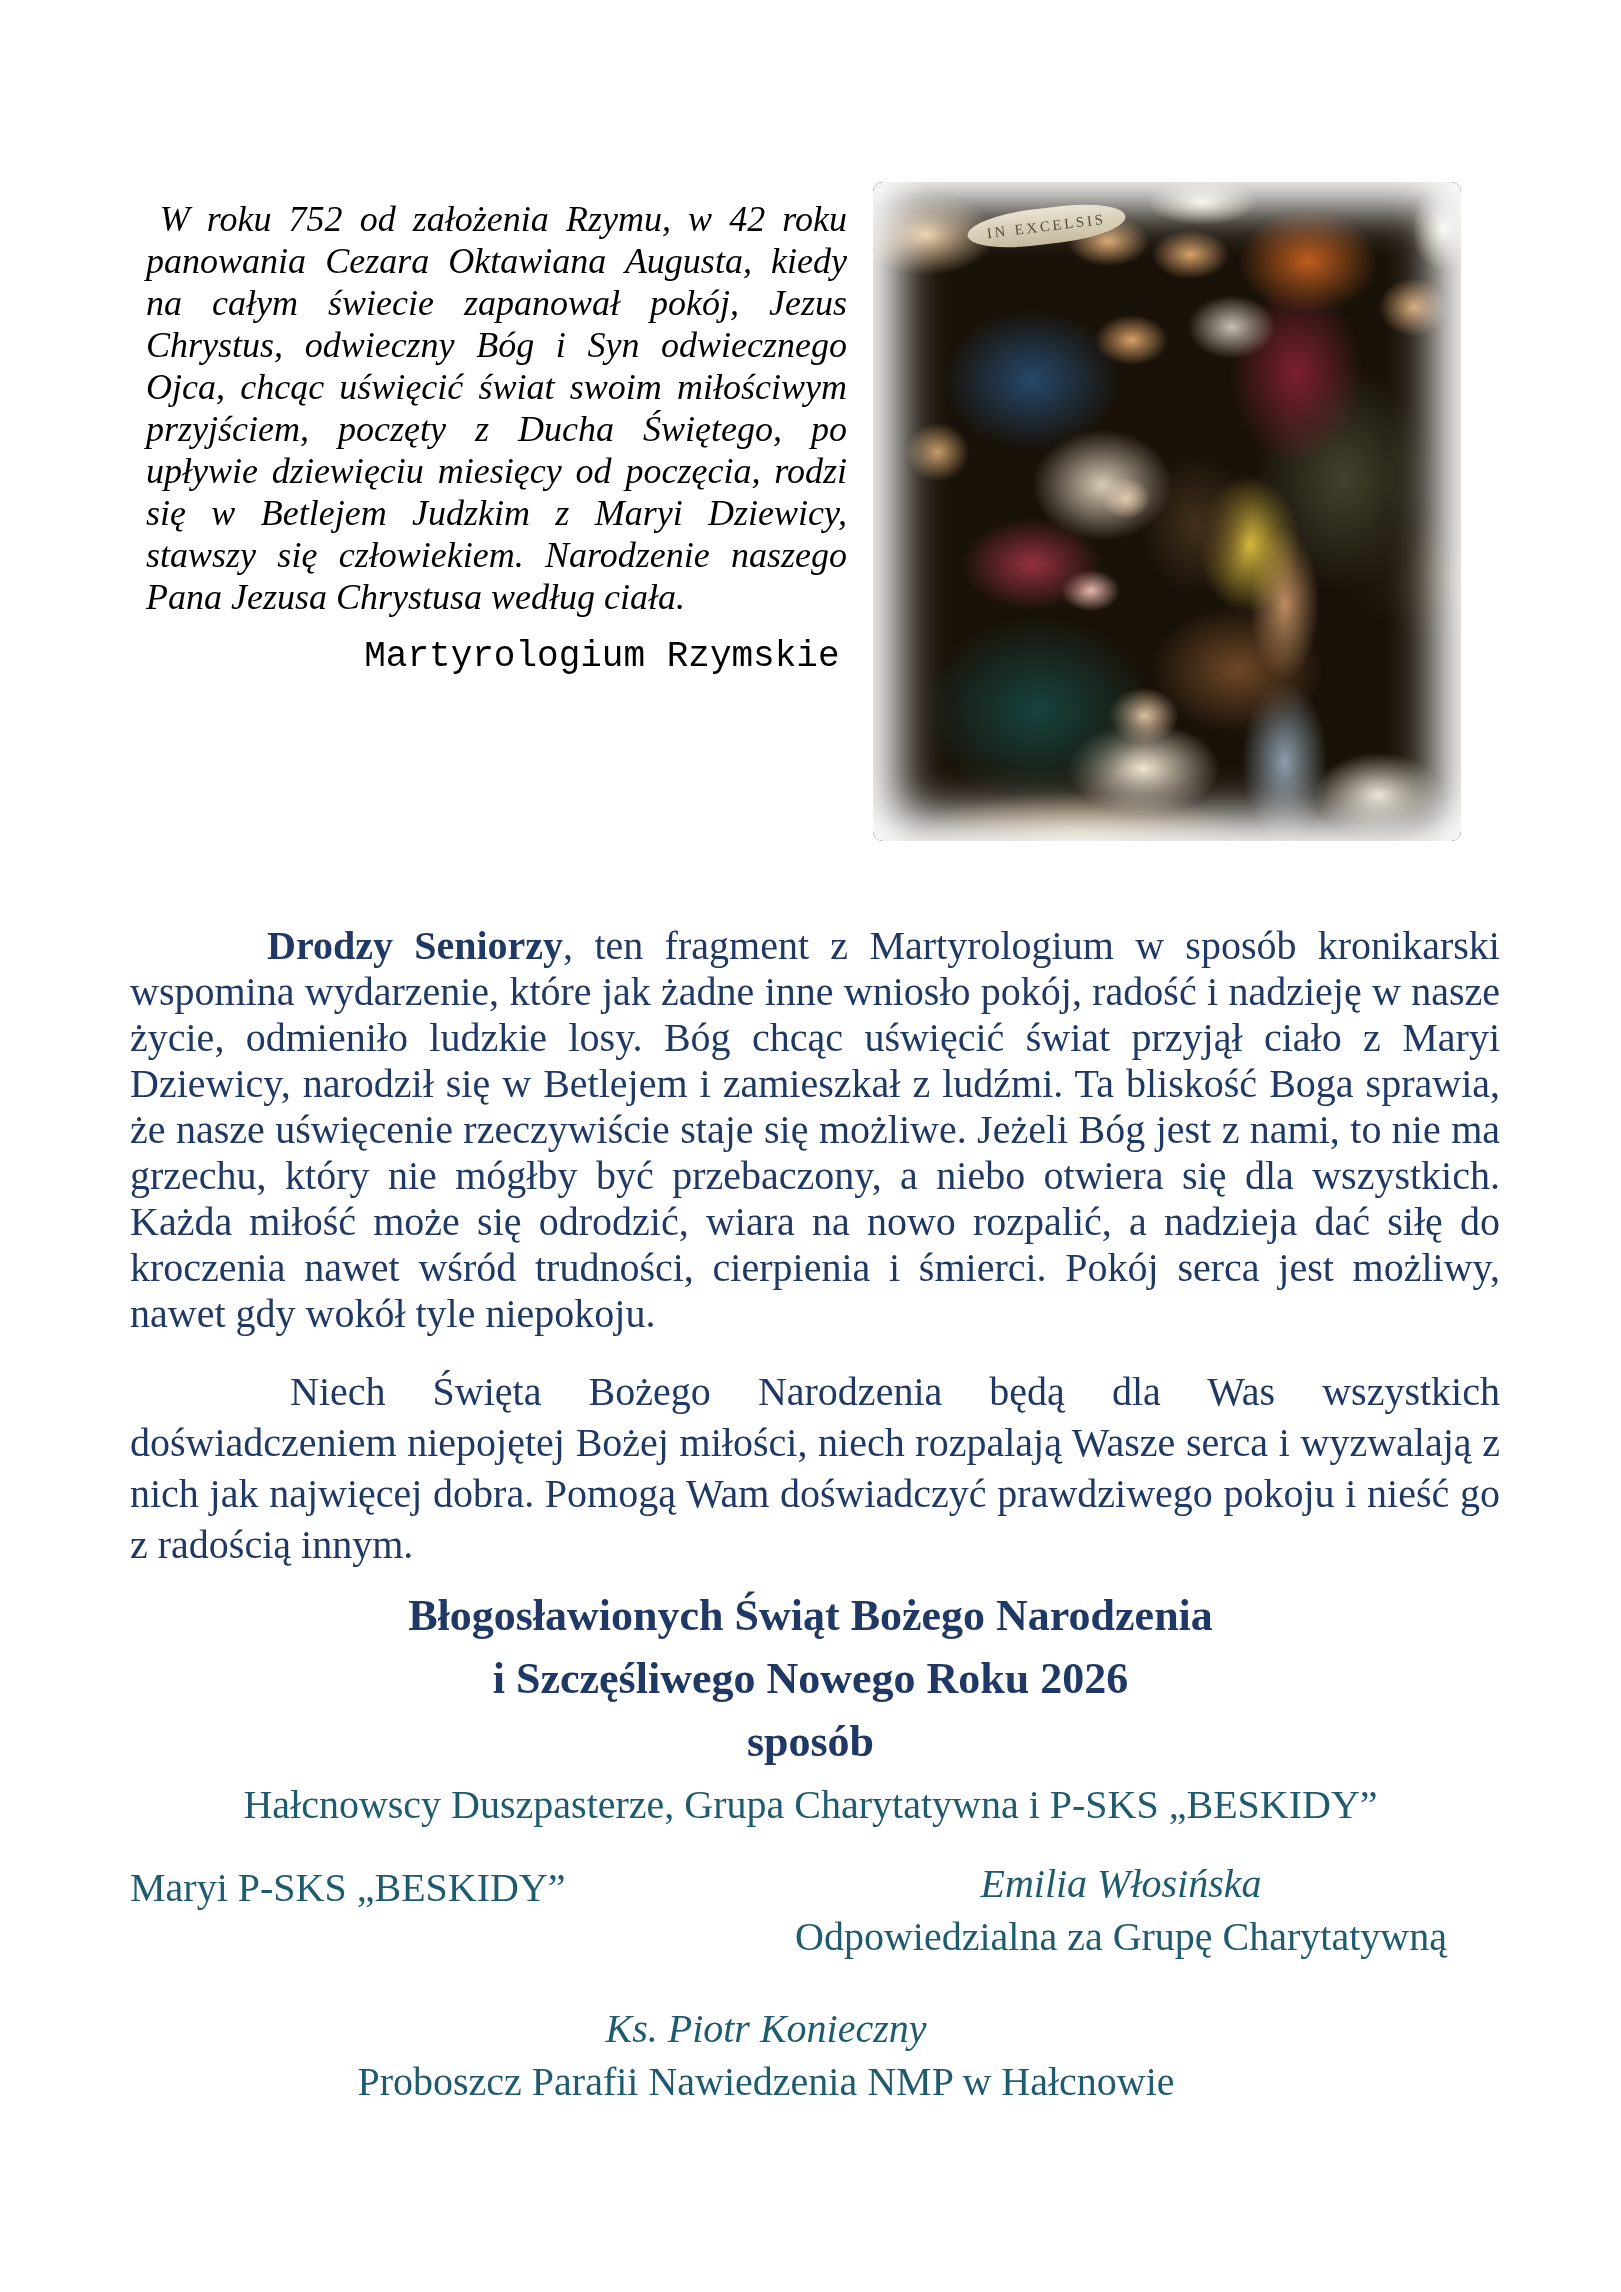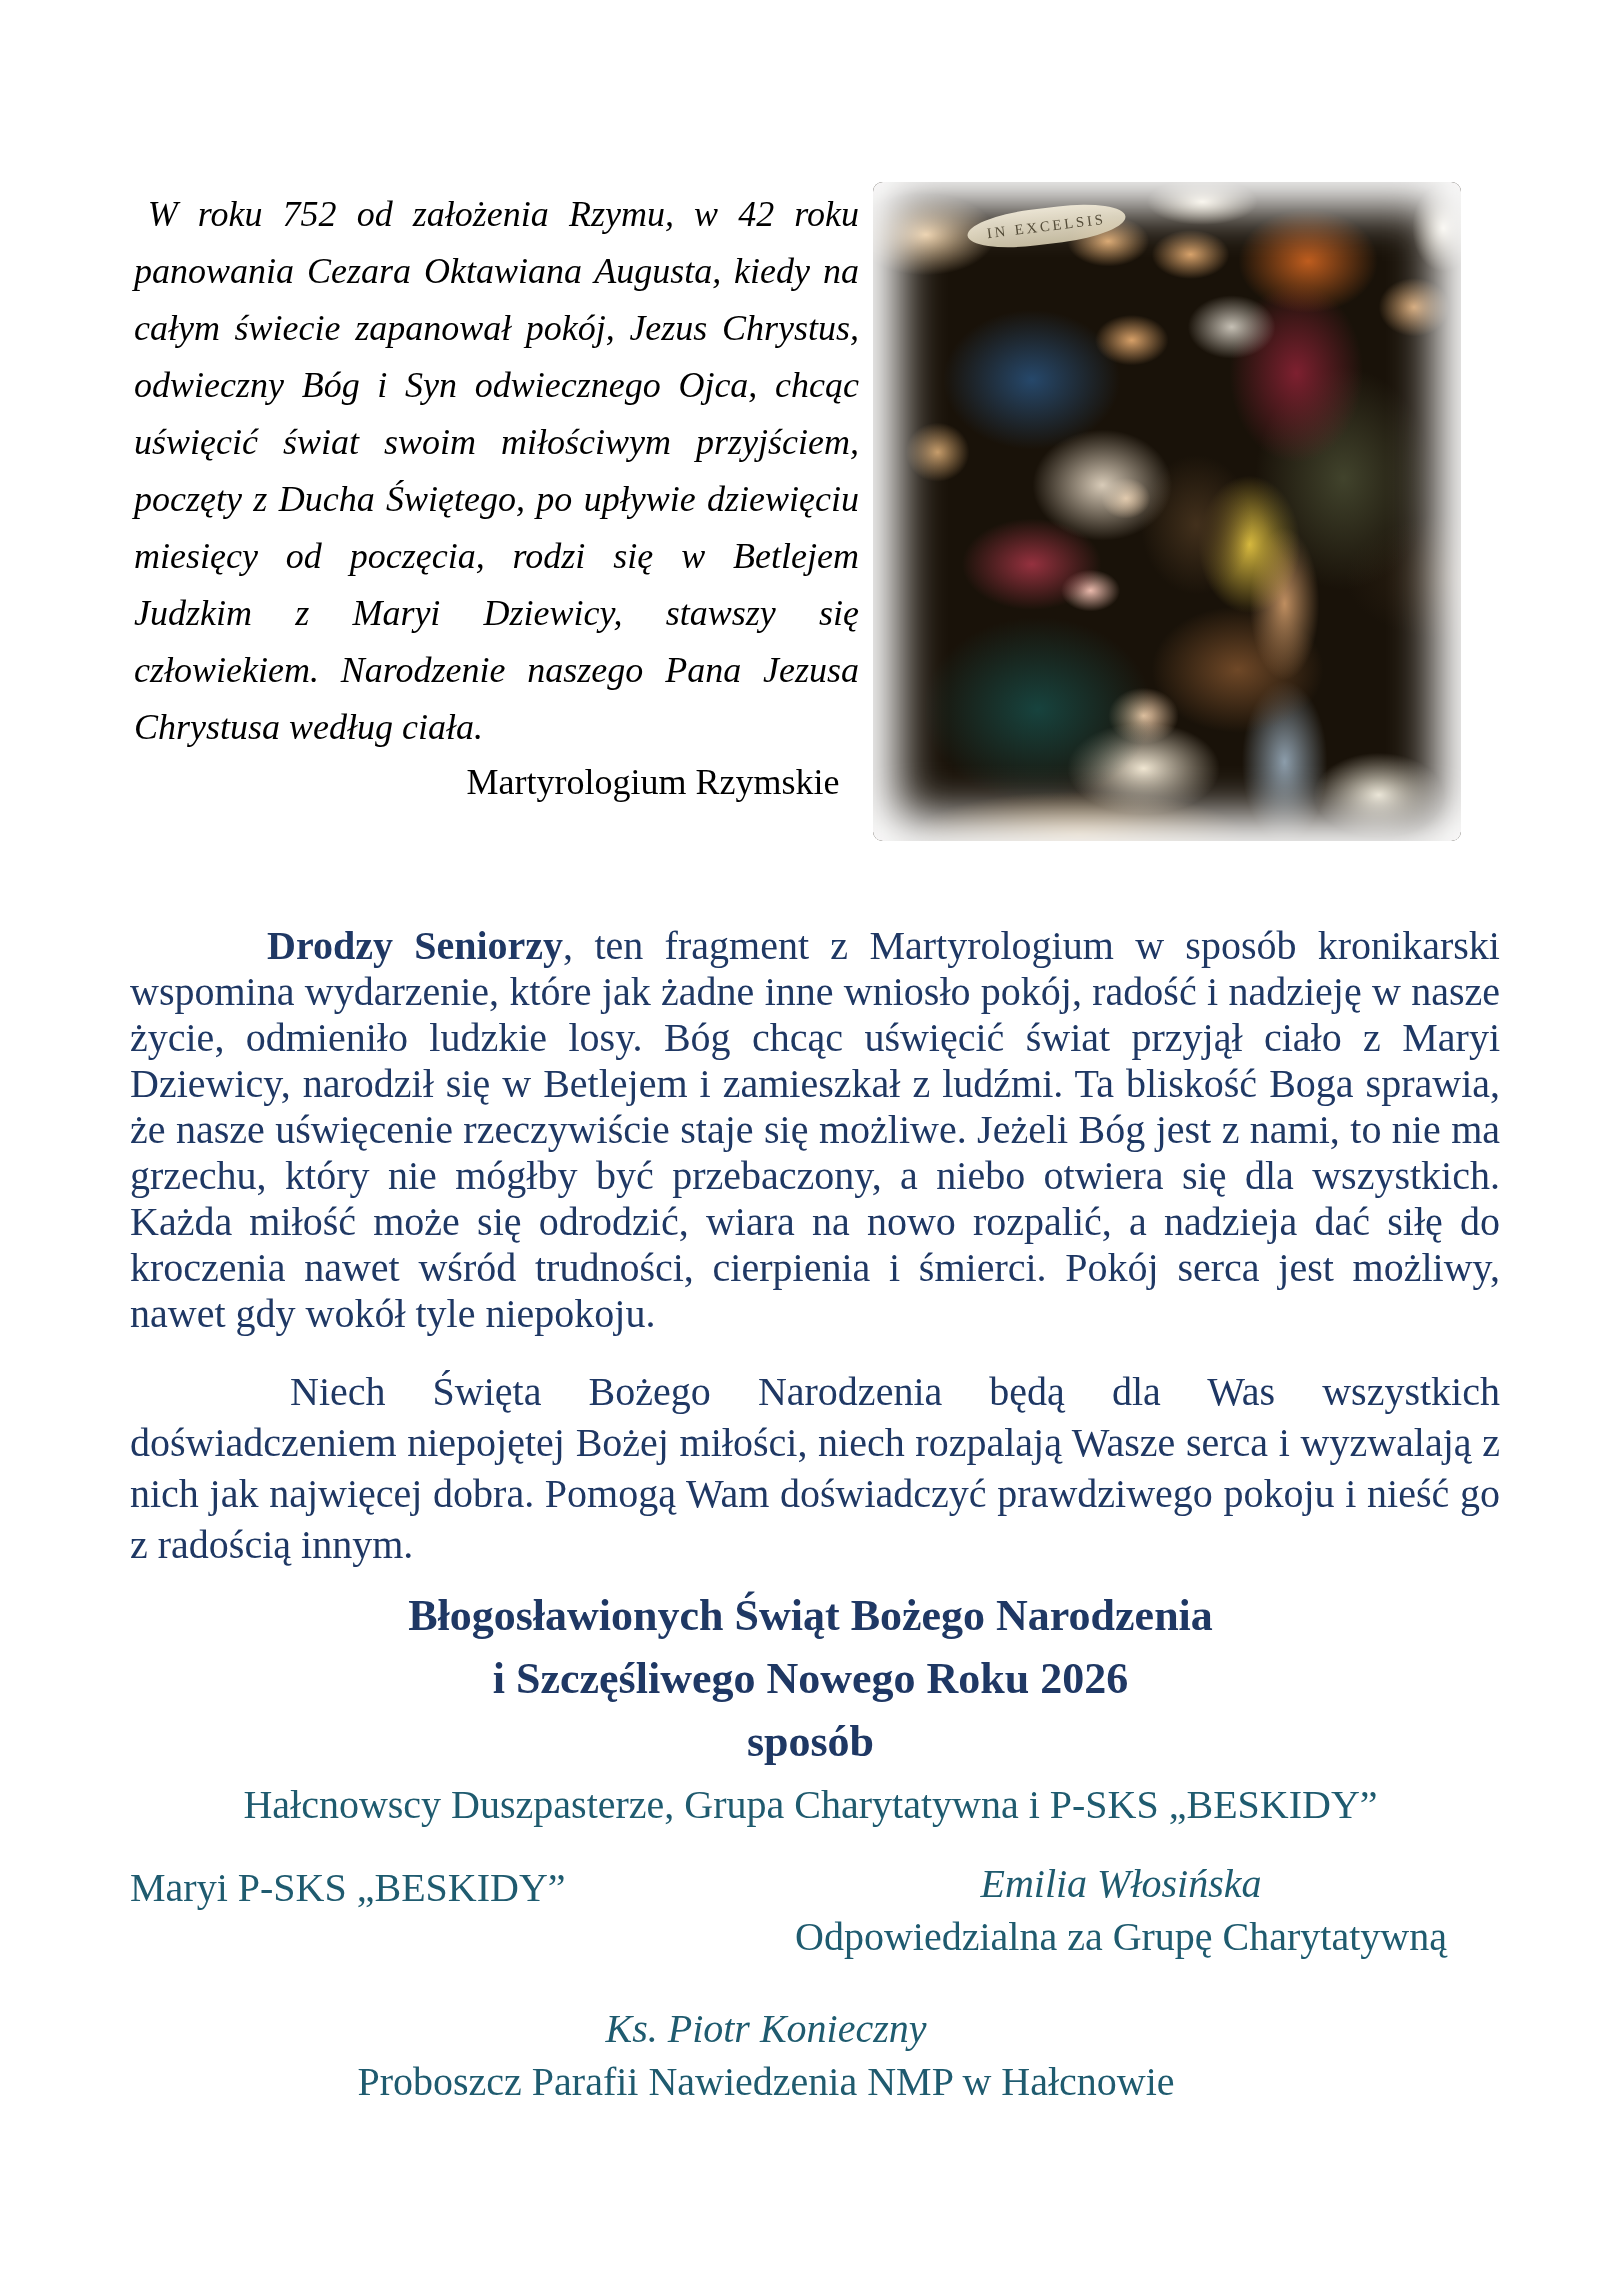--- a/index.html
+++ b/index.html
@@ -8,27 +8,27 @@
     width:1621px; height:2293px;
     background:#ffffff;
     font-family:"Liberation Serif", serif;
     overflow:hidden;
   }
 
   
   .top-row { display:flex; align-items:flex-start; padding:182px 0 0 130px; }
   .quote-col { width:733px; flex:0 0 733px; }
   .quote {
-    margin:4px; font-style:italic; color:#000000;
-    font-size:36px; line-height:57px;
+    margin:16px; font-style:italic; color:#000000;
+    font-size:36px; line-height:42px;
     text-align:justify; text-indent:13.7px;
   }
   .attribution {
     color:#000000; font-size:36px; line-height:45px;
-    text-align:right; padding-right:23.5px; margin-top:2px;
+    text-align:right; padding-right:23.5px; margin-top:2px;font-family:Liberation Mono, monospace;
   }
 
   
   .painting {
     position:relative; margin-left:9.8px;
     width:588px; height:659px; flex:0 0 588px;
     border-radius:9.8px;
     background-color:#191209;
     background-image:
       radial-gradient(57px 35px at 40% 9%,  #d9a66e 0%, rgba(217,166,110,0) 72%),

